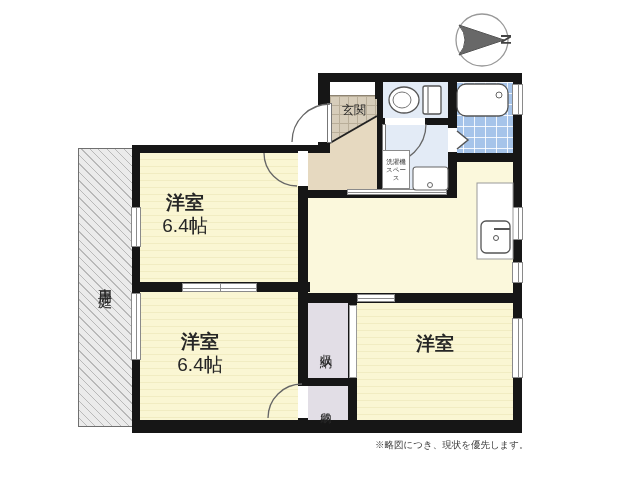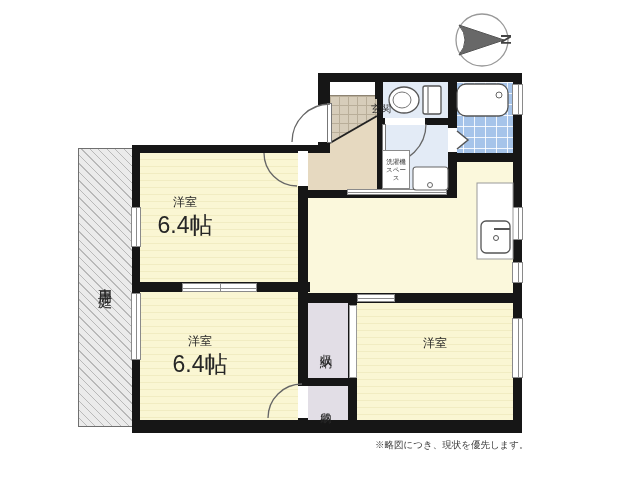--- a/index.html
+++ b/index.html
@@ -21,22 +21,22 @@
   .wall{position:absolute;background:#161616;}
   .open{position:absolute;background:#fff;}
   .win{position:absolute;background:#fff;border:1px solid #8a8a8a;box-sizing:border-box;}
   .win .ln-h{position:absolute;left:0;right:0;top:50%;height:1px;background:#8a8a8a;}
   .win .ln-v{position:absolute;top:0;bottom:0;left:50%;width:1px;background:#8a8a8a;}
   .leaf{position:absolute;background:#fff;border:1px solid #777;box-sizing:border-box;}
   .garden{position:absolute;border:1px solid #6f6f6f;
     background:repeating-linear-gradient(45deg,#ebebeb 0px,#ebebeb 5px,#b9b9b9 5px,#b9b9b9 6px);}
   .label{position:absolute;text-align:center;color:#262626;}
   .v-label{writing-mode:vertical-rl;letter-spacing:3px;}
-  .room-name{font-size:12px;line-height:23px;}
-  .room-size{font-size:23px;line-height:23px;}
+  .room-name{font-size:19px;line-height:23px;font-weight:bold;}
+  .room-size{font-size:19px;line-height:23px;}
   .dk-name{font-size:23px;line-height:25px;}
   .note{position:absolute;font-size:9.5px;color:#3a3a3a;}
   svg{position:absolute;left:0;top:0;}
   .laundry-box{position:absolute;background:#fff;border:1px solid #8a8a8a;box-sizing:border-box;
     display:flex;align-items:center;justify-content:center;}
   .laundry-txt{font-size:6.5px;line-height:8px;text-align:center;color:#333;}
   .compass-letter{position:absolute;font-size:15px;font-weight:bold;color:#444;
     transform:rotate(90deg);}
 </style>
 </head>
@@ -164,21 +164,21 @@
     <div class="room-name">洋室</div>
     <div class="room-size">6.4帖</div>
   </div>
   <div class="label" style="left:145px;top:330px;width:110px;z-index:7;">
     <div class="room-name">洋室</div>
     <div class="room-size">6.4帖</div>
   </div>
   <div class="label" style="left:380px;top:332px;width:110px;z-index:7;">
     <div class="room-name">洋室</div>
   </div>
-  <div class="label" style="left:332px;top:102px;width:44px;font-size:10px;z-index:7;margin-left:27px;">玄関</div>
+  <div class="label" style="left:332px;top:102px;width:44px;font-size:12px;z-index:7;">玄関</div>
   <div class="label v-label" style="left:317px;top:324px;height:44px;font-size:12.5px;letter-spacing:2px;z-index:7;">収納</div>
   <div class="label v-label" style="left:318px;top:388px;height:32px;font-size:11px;letter-spacing:1px;z-index:7;">収納</div>
   <div class="label v-label" style="left:95px;top:248px;height:64px;font-size:14.5px;z-index:7;">専用庭</div>
   <div class="laundry-box" style="left:382px;top:150px;width:28px;height:39px;z-index:7;">
     <div class="laundry-txt">
       <div>洗濯機</div>
       <div>スペース</div>
     </div>
   </div>
   <div class="note" style="left:375px;top:439px;width:160px;z-index:7;">※略図につき、現状を優先します。</div>

